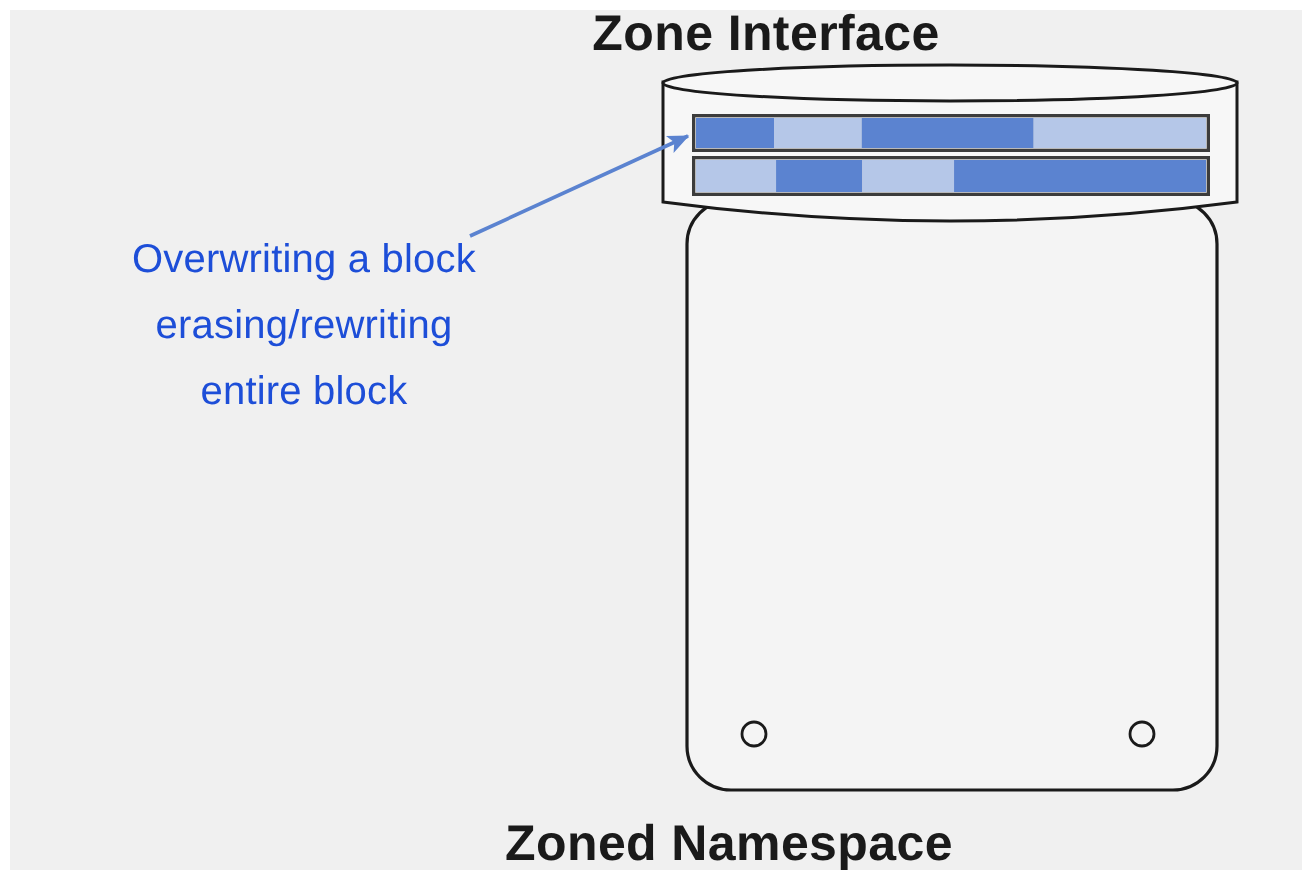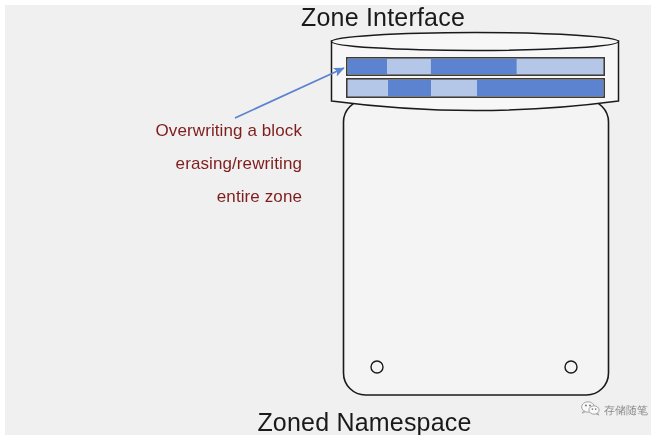--- a/index.html
+++ b/index.html
@@ -33,21 +33,21 @@
     width: 656px;
     height: 440px;
     z-index: 5;
   }
   
   .lbl {
     position: absolute;
     z-index: 20;
     white-space: nowrap;
     color: #1a1a1a;
-    font-weight: 400;
+    font-weight: 700;
     letter-spacing: .2px;
   }
   #title-zone-interface {
     left: 0; right: 0;
     top: 2px;
     text-align: center;
     font-size: 25px;
     line-height: 30px;
     padding-left: 110px;
   }
@@ -59,23 +59,23 @@
     line-height: 32px;
     padding-left: 73px;
   }
   
   #annotation {
     position: absolute;
     z-index: 20;
     left: 2px;
     top: 114px;
     width: 300px;
-    text-align: right;
-    color: #7f1d1d;
-    font-size: 17px;
+    text-align: center;
+    color: #1d4ed8;
+    font-size: 20px;
     line-height: 33px;
     letter-spacing: .1px;
   }
   #annotation .ln { display: block; }
   
   #watermark {
     position: absolute;
     z-index: 30;
     right: 8px;
     bottom: 20px;
@@ -133,33 +133,18 @@
       </g>
   </svg>
 
   <div class="lbl" id="title-zone-interface">Zone Interface</div>
 
   <div class="lbl" id="title-zoned-namespace">Zoned Namespace</div>
 
   <div id="annotation">
     <span class="ln">Overwriting a block</span>
     <span class="ln">erasing/rewriting</span>
-    <span class="ln">entire zone</span>
+    <span class="ln">entire block</span>
   </div>
 
-  <div id="watermark">
-    <span class="wm-icon">
-      <svg width="19" height="15" viewBox="0 0 19 15">
-        <ellipse cx="7" cy="6" rx="6.4" ry="5.2" fill="#ffffff" stroke="#777" stroke-width="1"></ellipse>
-        <path d="M2.6,9.6 L1.4,12.2 L4.3,10.7 Z" fill="#ffffff" stroke="#777" stroke-width="1"></path>
-        <circle cx="4.9" cy="4.6" r="1" fill="#3a3a3a"></circle>
-        <circle cx="9.0" cy="4.6" r="1" fill="#3a3a3a"></circle>
-        <ellipse cx="13" cy="9" rx="5.1" ry="4.2" fill="#ffffff" stroke="#777" stroke-width="1"></ellipse>
-        <path d="M16.6,11.9 L17.8,14.1 L15.2,12.9 Z" fill="#ffffff" stroke="#777" stroke-width="1"></path>
-        <circle cx="11.4" cy="8.1" r="0.85" fill="#3a3a3a"></circle>
-        <circle cx="14.7" cy="8.1" r="0.85" fill="#3a3a3a"></circle>
-      </svg>
-    </span>
-    <span class="wm-text">存储随笔</span>
-  </div>
 
   <div id="frame"></div>
 </div>
 
 </body></html>

